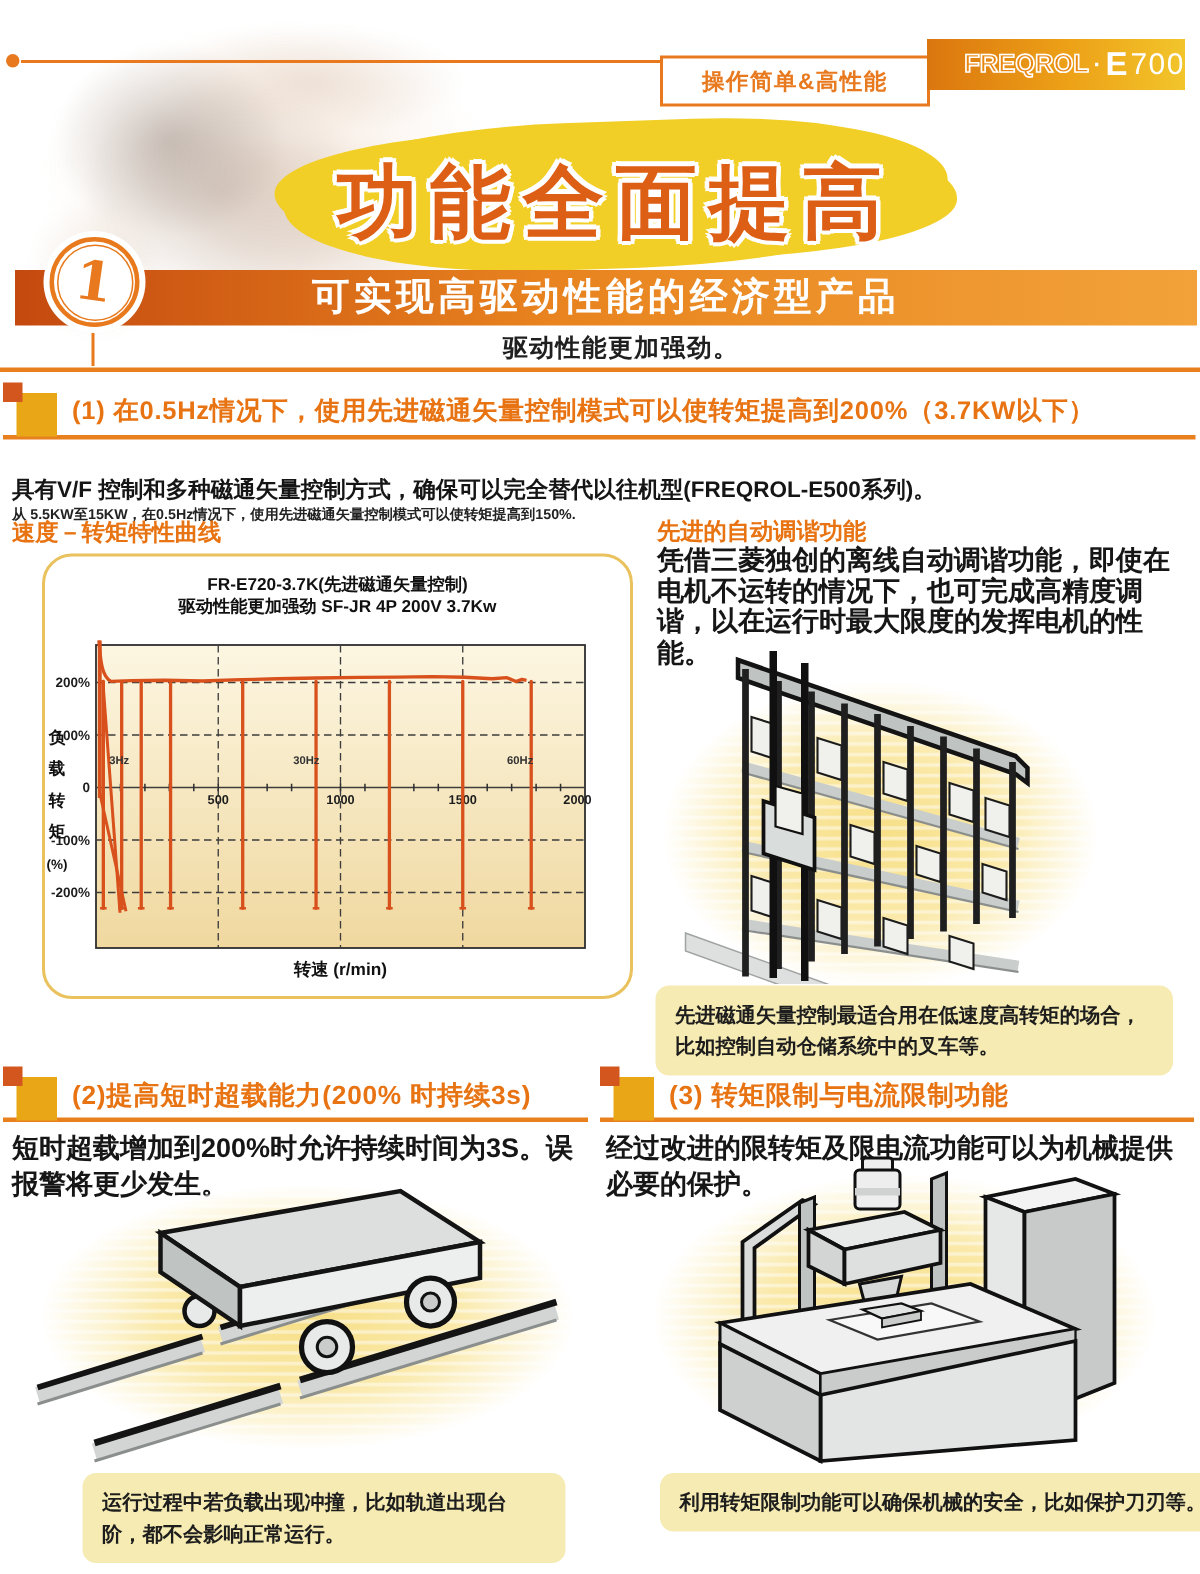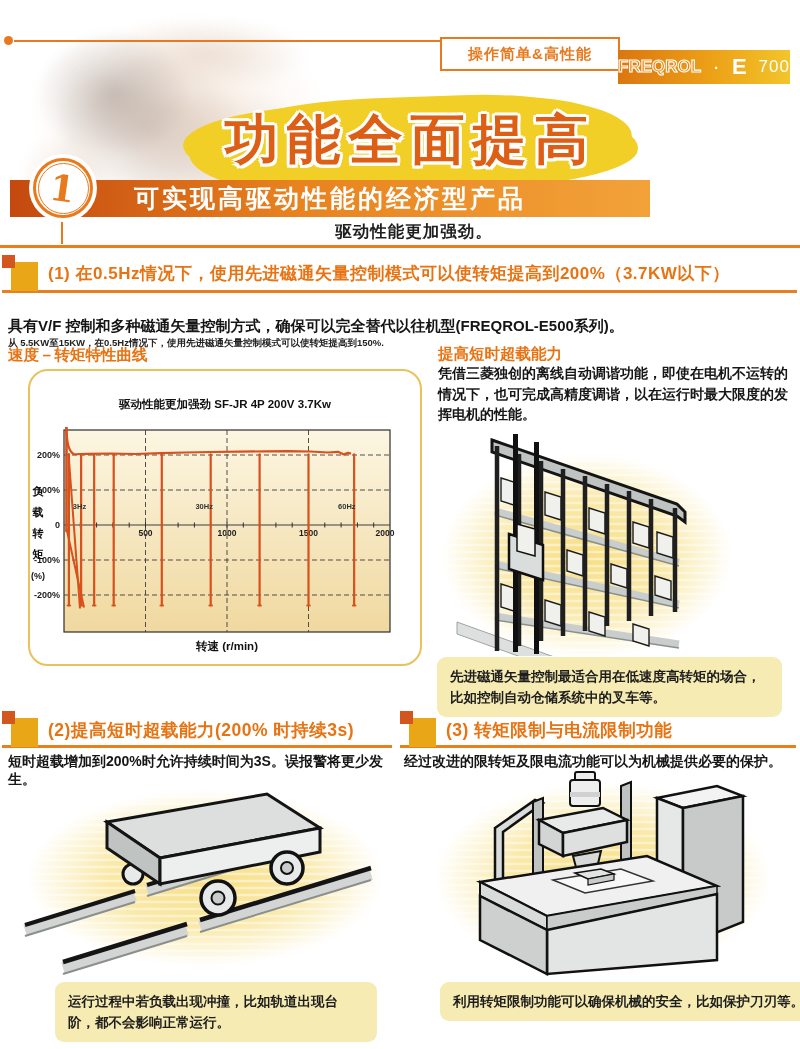--- a/index.html
+++ b/index.html
@@ -17,56 +17,56 @@
       radial-gradient(closest-side at 42% 52%, rgba(120,94,80,.30), rgba(120,94,80,0) 64%),
       radial-gradient(closest-side at 50% 45%, rgba(244,226,210,.9), rgba(244,226,210,0) 85%);}
 
   
   .topline{left:14px;top:40px;width:428px;height:2px;background:#E8791E;}
   .topdot{left:4px;top:36px;width:9px;height:9px;border-radius:50%;background:#E8791E;}
 
   .badge{left:440px;top:26px;width:176px;height:30px;background:#fff;border:2px solid #E8791E;
          color:#E8791E;font-size:15px;font-weight:800;display:flex;align-items:center;justify-content:center;
          letter-spacing:1px;margin-top:11px;}
-  .brand{left:618px;top:26px;width:172px;height:34px;display:flex;align-items:center;justify-content:space-between;gap:2px;
-         background:linear-gradient(90deg,#DB760F 0%,#EDA117 55%,#F2C52B 100%);margin-top:24px;}
+  .brand{left:618px;top:26px;width:172px;height:34px;display:flex;align-items:center;justify-content:flex-end;gap:2px;
+         background:linear-gradient(90deg,#DB760F 0%,#EDA117 55%,#F2C52B 100%);}
   .brand .f{font-size:17px;font-weight:900;color:#E8860D;-webkit-text-stroke:1.1px #fff;letter-spacing:0;}
   .brand .dot{color:#fff;font-weight:900;font-size:15px;margin:0 1px;}
   .brand .E{color:#fff;font-weight:900;font-size:22px;}
-  .brand .n{color:#fff;font-weight:400;font-size:17px;letter-spacing:1px;}
-
-  
-  .blob{left:183px;top:104px;width:455px;height:84px;background:#F2CF26;
-        border-radius:46% 44% 46% 44% / 58% 62% 55% 60%;display:flex;align-items:flex-start;justify-content:center;}
+  .brand .n{color:#fff;font-weight:400;font-size:20px;letter-spacing:1px;}
+
+  
+  .blob{left:183px;top:88px;width:455px;height:84px;background:#F2CF26;
+        border-radius:46% 44% 46% 44% / 58% 62% 55% 60%;display:flex;align-items:flex-end;justify-content:center;}
   .blob::before{content:"";position:absolute;inset:-7px 6px;background:#F2CF26;z-index:0;
         border-radius:50% 45% 55% 48% / 60% 55% 62% 58%;transform:rotate(-2deg);}
   .blob span{position:relative;z-index:1;font-size:54px;font-weight:900;color:#DD5F16;letter-spacing:8px;
         text-shadow:-2.5px -2.5px 0 #fff,2.5px -2.5px 0 #fff,-2.5px 2.5px 0 #fff,2.5px 2.5px 0 #fff,
                     0 -3px 0 #fff,0 3px 0 #fff,-3px 0 0 #fff,3px 0 0 #fff;}
 
-  .mainbar{left:10px;top:180px;width:640px;height:37px;z-index:2;
+  .mainbar{left:10px;top:180px;width:788px;height:37px;z-index:2;
         background:linear-gradient(90deg,#C4490F 0%,#E8831F 45%,#F2A239 100%);
         color:#fff;font-size:25px;font-weight:800;letter-spacing:3px;text-align:center;line-height:37px;}
   .vline{left:61px;top:214px;width:2px;height:30px;background:#E87A1D;z-index:1;}
   .circle1{left:33px;top:158px;width:54px;height:54px;border-radius:50%;background:#fff;border:3px solid #E87A1D;
         box-shadow:0 0 0 4px #fff;z-index:5;display:flex;align-items:center;justify-content:center;}
   .circle1::after{content:"";position:absolute;inset:1.5px;border:1.5px solid #E87A1D;border-radius:50%;}
   .circle1 span{font-family:"DejaVu Serif","Liberation Serif",serif;font-size:36px;font-weight:700;color:#E8791E;
         transform:rotate(8deg);line-height:1;}
   .subcap{left:0;top:221px;width:800px;text-align:center;font-size:16.5px;font-weight:800;color:#1F1F1F;letter-spacing:1px;padding-left:14px;}
   .hr1{left:0;top:245px;width:800px;height:3px;background:#E87E1E;}
 
   
   .sq-red{width:13px;height:13px;background:#D4561F;z-index:3;}
   .sq-gold{width:27px;height:29px;background:#E9A718;z-index:2;}
   .sec-title{font-size:17px;font-weight:800;color:#E87312;letter-spacing:.5px;white-space:nowrap;}
   .rule{background:#E8801E;}
 
   .body-txt{font-size:15px;font-weight:700;color:#151515;}
-  .body-sm{font-size:14px;font-weight:700;color:#161616;}
+  .body-sm{font-size:18px;font-weight:700;color:#161616;}
   .note{font-size:9.5px;font-weight:700;color:#222;}
   .col-title{font-size:15.5px;font-weight:800;color:#E87312;}
 
   
   .panel{left:28px;top:369px;width:390px;height:293px;background:#fff;border:2px solid #E9C25D;border-radius:20px;}
   .ct{width:390px;text-align:center;font-size:11.5px;font-weight:700;color:#111;}
 
   .caption{background:#F6EBB2;border-radius:9px;padding:9px 13px;font-size:13.5px;font-weight:700;
            color:#1d1d1d;line-height:21px;box-sizing:border-box;}
 </style>
@@ -100,20 +100,21 @@
 
   <div class="abs sq-red" style="left:2px;top:255px;"></div>
   <div class="abs sq-gold" style="left:11px;top:262px;"></div>
   <div class="abs sec-title" style="left:48px;top:262px;">(1) 在0.5Hz情况下，使用先进磁通矢量控制模式可以使转矩提高到200%（3.7KW以下）</div>
   <div class="abs rule" style="left:2px;top:290px;width:795px;height:2.5px;"></div>
   <div class="abs body-txt" style="left:8px;top:317px;">具有V/F 控制和多种磁通矢量控制方式，确保可以完全替代以往机型(FREQROL-E500系列)。</div>
   <div class="abs note" style="left:8px;top:337px;">从 5.5KW至15KW，在0.5Hz情况下，使用先进磁通矢量控制模式可以使转矩提高到150%.</div>
 
   <div class="abs col-title" style="left:8px;top:345px;">速度－转矩特性曲线</div>
   <div class="abs panel">
+    <div class="ct abs" style="left:0;top:11px;">FR-E720-3.7K(先进磁通矢量控制)</div>
     <div class="ct abs" style="left:0;top:26px;">驱动性能更加强劲 SF-JR 4P 200V 3.7Kw</div>
     <svg id="torque-chart" viewBox="0 0 390 246" style="position:absolute;left:0;top:46px;width:390px;height:246px;">
       <defs>
         <linearGradient id="plotbg" x1="0" y1="0" x2="0" y2="1">
           <stop offset="0" stop-color="#FCF6E2"></stop>
             <stop offset="1" stop-color="#F0D89F"></stop>
         </linearGradient>
       </defs>
     <rect x="34" y="13" width="326" height="202" fill="url(#plotbg)" stroke="#2e2e2e" stroke-width="1.2"></rect>
         <line x1="34" y1="38" x2="360" y2="38" stroke="#3d3d3d" stroke-width="0.9" stroke-dasharray="5 3"></line>
@@ -179,21 +180,21 @@
         <text x="316.805" y="92.25" text-anchor="middle" font-size="7.5" fill="#333" font-weight="bold">60Hz</text>
         <text x="197" y="233" text-anchor="middle" font-size="11.5" fill="#111" font-weight="bold">转速 (r/min)</text>
         <text x="8" y="78" text-anchor="middle" font-size="11" fill="#111" font-weight="bold">负</text>
         <text x="8" y="99" text-anchor="middle" font-size="11" fill="#111" font-weight="bold">载</text>
         <text x="8" y="120" text-anchor="middle" font-size="11" fill="#111" font-weight="bold">转</text>
         <text x="8" y="141" text-anchor="middle" font-size="11" fill="#111" font-weight="bold">矩</text>
         <text x="8" y="162" text-anchor="middle" font-size="9" fill="#111" font-weight="bold">(%)</text>
       </svg>
   </div>
 
-  <div class="abs col-title" style="left:438px;top:344px;">提高短时超载能力</div>
+  <div class="abs col-title" style="left:438px;top:344px;">先进的自动调谐功能</div>
   <div class="abs body-sm" style="left:438px;top:363px;width:357px;line-height:20.5px;">凭借三菱独创的离线自动调谐功能，即使在电机不运转的情况下，也可完成高精度调谐，以在运行时最大限度的发挥电机的性能。</div>
 
   <svg class="abs" style="left:437px;top:416px;width:300px;height:240px;" viewBox="0 0 300 240">
     <defs>
       <radialGradient id="glowA">
           <stop offset="0%" stop-color="#F7DF86"></stop>
           <stop offset="55%" stop-color="#FAE9A9"></stop>
           <stop offset="100%" stop-color="#FAE9A9" stop-opacity="0"></stop>
         </radialGradient>
       <pattern id="hatchA" width="6" height="7" patternUnits="userSpaceOnUse">

